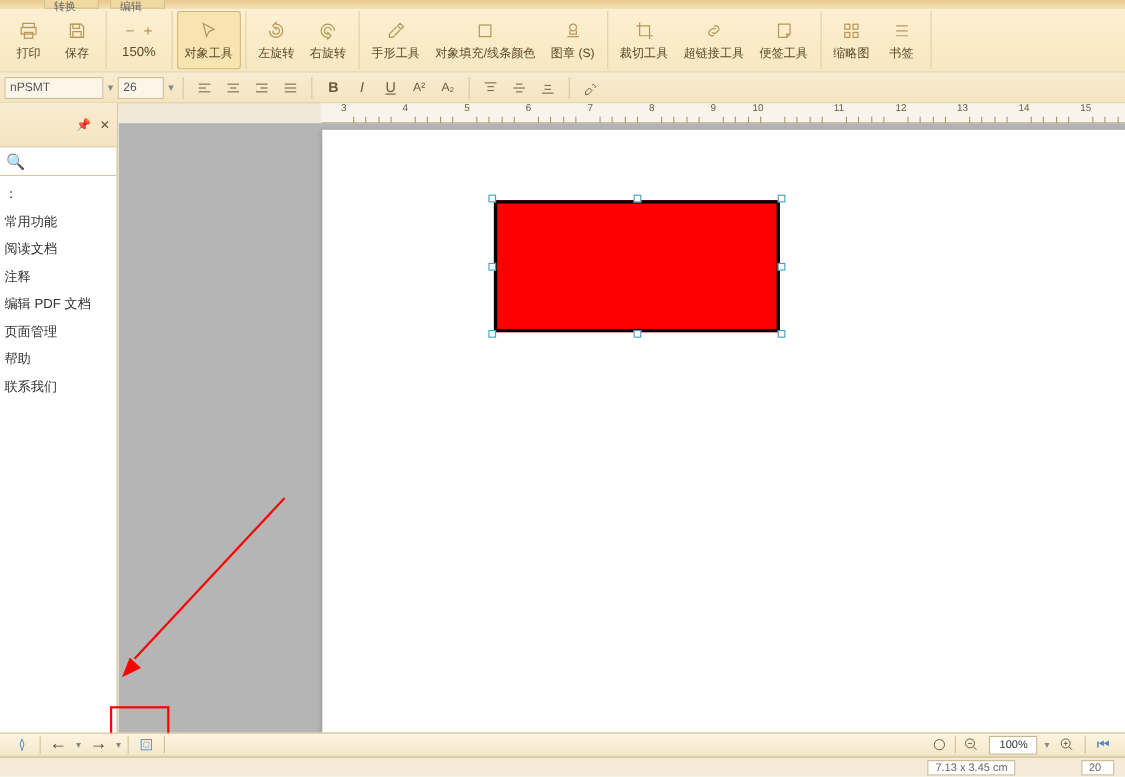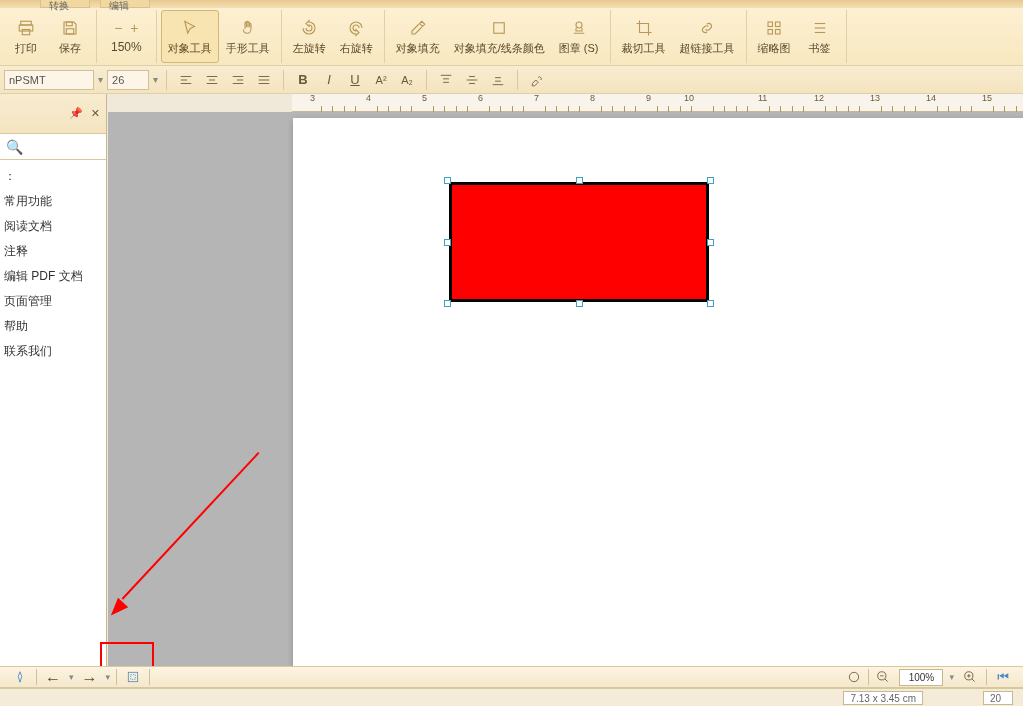--- a/index.html
+++ b/index.html
@@ -424,55 +424,47 @@
   </div>
   <div class="ribbon-group">
     <div class="ribbon-btn active">
       <span class="ribbon-icon">
         <svg class="ico" viewBox="0 0 24 24">
             <path d="M5 3l4 16 3-6 6-3z"></path>
           </svg>
       </span>
       <span class="ribbon-label">对象工具</span>
     </div>
-    <div class="ribbon-btn">
-      <span class="ribbon-icon">
-        <svg class="ico" viewBox="0 0 24 24">
-            <path d="M8 13V5a1 1 0 012 0v6M10 11V4a1 1 0 012 0v7M12 11V5a1 1 0 012 0v6M14 11V7a1 1 0 012 0v6c0 3-2 6-5 6s-5-2-5-5"></path>
+  </div>
+  <div class="ribbon-group">
+    <div class="ribbon-btn">
+      <span class="ribbon-icon">
+        <svg class="ico" viewBox="0 0 24 24">
+            <path d="M4 12a8 8 0 108-8V2L8 6l4 4V8a4 4 0 11-4 4"></path>
+          </svg>
+      </span>
+      <span class="ribbon-label">左旋转</span>
+    </div>
+    <div class="ribbon-btn">
+      <span class="ribbon-icon">
+        <svg class="ico" viewBox="0 0 24 24">
+            <path d="M20 12a8 8 0 10-8 8v2l4-4-4-4v2a4 4 0 114-4"></path>
+          </svg>
+      </span>
+      <span class="ribbon-label">右旋转</span>
+    </div>
+  </div>
+  <div class="ribbon-group">
+    <div class="ribbon-btn">
+      <span class="ribbon-icon">
+        <svg class="ico" viewBox="0 0 24 24">
+            <path d="M17 3l4 4-3 3-4-4zM13 7L4 16v4h4l9-9"></path>
           </svg>
       </span>
       <span class="ribbon-label">手形工具</span>
-    </div>
-  </div>
-  <div class="ribbon-group">
-    <div class="ribbon-btn">
-      <span class="ribbon-icon">
-        <svg class="ico" viewBox="0 0 24 24">
-            <path d="M4 12a8 8 0 108-8V2L8 6l4 4V8a4 4 0 11-4 4"></path>
-          </svg>
-      </span>
-      <span class="ribbon-label">左旋转</span>
-    </div>
-    <div class="ribbon-btn">
-      <span class="ribbon-icon">
-        <svg class="ico" viewBox="0 0 24 24">
-            <path d="M20 12a8 8 0 10-8 8v2l4-4-4-4v2a4 4 0 114-4"></path>
-          </svg>
-      </span>
-      <span class="ribbon-label">右旋转</span>
-    </div>
-  </div>
-  <div class="ribbon-group">
-    <div class="ribbon-btn">
-      <span class="ribbon-icon">
-        <svg class="ico" viewBox="0 0 24 24">
-            <path d="M17 3l4 4-3 3-4-4zM13 7L4 16v4h4l9-9"></path>
-          </svg>
-      </span>
-      <span class="ribbon-label">对象填充</span>
     </div>
     <div class="ribbon-btn" style="min-width:80px">
       <span class="ribbon-icon">
         <svg class="ico" viewBox="0 0 24 24">
             <rect x="5" y="5" width="14" height="14"></rect>
           </svg>
       </span>
       <span class="ribbon-label">对象填充/线条颜色</span>
     </div>
     <div class="ribbon-btn">
@@ -494,20 +486,28 @@
       </span>
       <span class="ribbon-label">裁切工具</span>
     </div>
     <div class="ribbon-btn">
       <span class="ribbon-icon">
         <svg class="ico" viewBox="0 0 24 24">
             <path d="M10 14a4 4 0 005 0l3-3a4 4 0 00-5-5l-1 1M14 10a4 4 0 00-5 0l-3 3a4 4 0 005 5l1-1"></path>
           </svg>
       </span>
       <span class="ribbon-label">超链接工具</span>
+    </div>
+    <div class="ribbon-btn">
+      <span class="ribbon-icon">
+        <svg class="ico" viewBox="0 0 24 24">
+            <path d="M5 4h14v12l-4 4H5z M15 20v-4h4"></path>
+          </svg>
+      </span>
+      <span class="ribbon-label">便签工具</span>
     </div>
   </div>
   <div class="ribbon-group">
     <div class="ribbon-btn">
       <span class="ribbon-icon">
         <svg class="ico" viewBox="0 0 24 24">
             <rect x="4" y="4" width="6" height="6"></rect>
             <rect x="14" y="4" width="6" height="6"></rect>
             <rect x="4" y="14" width="6" height="6"></rect>
             <rect x="14" y="14" width="6" height="6"></rect>

